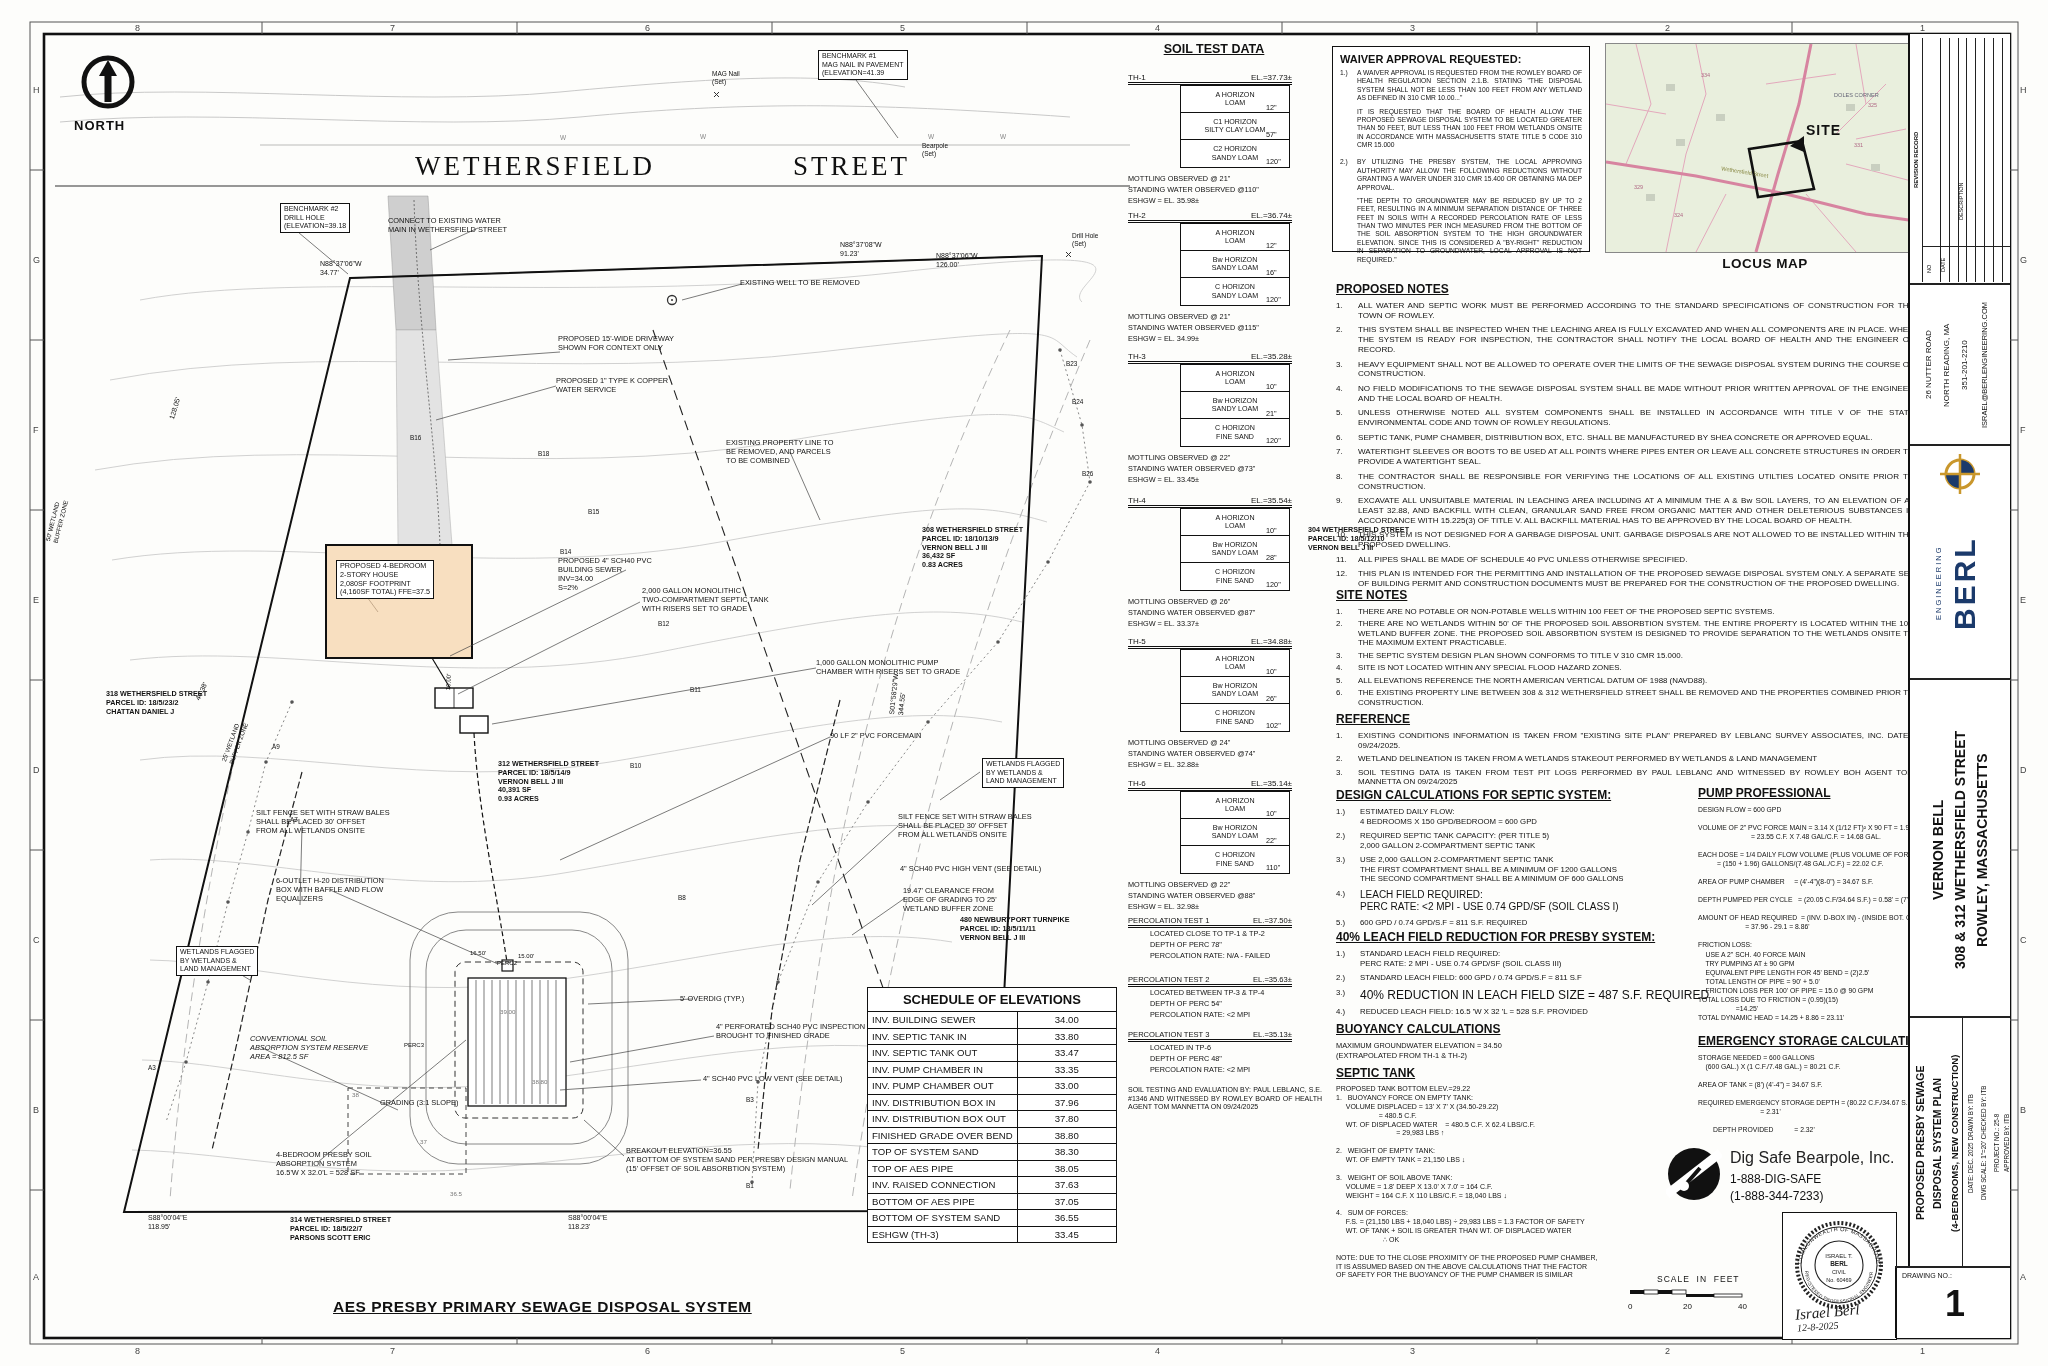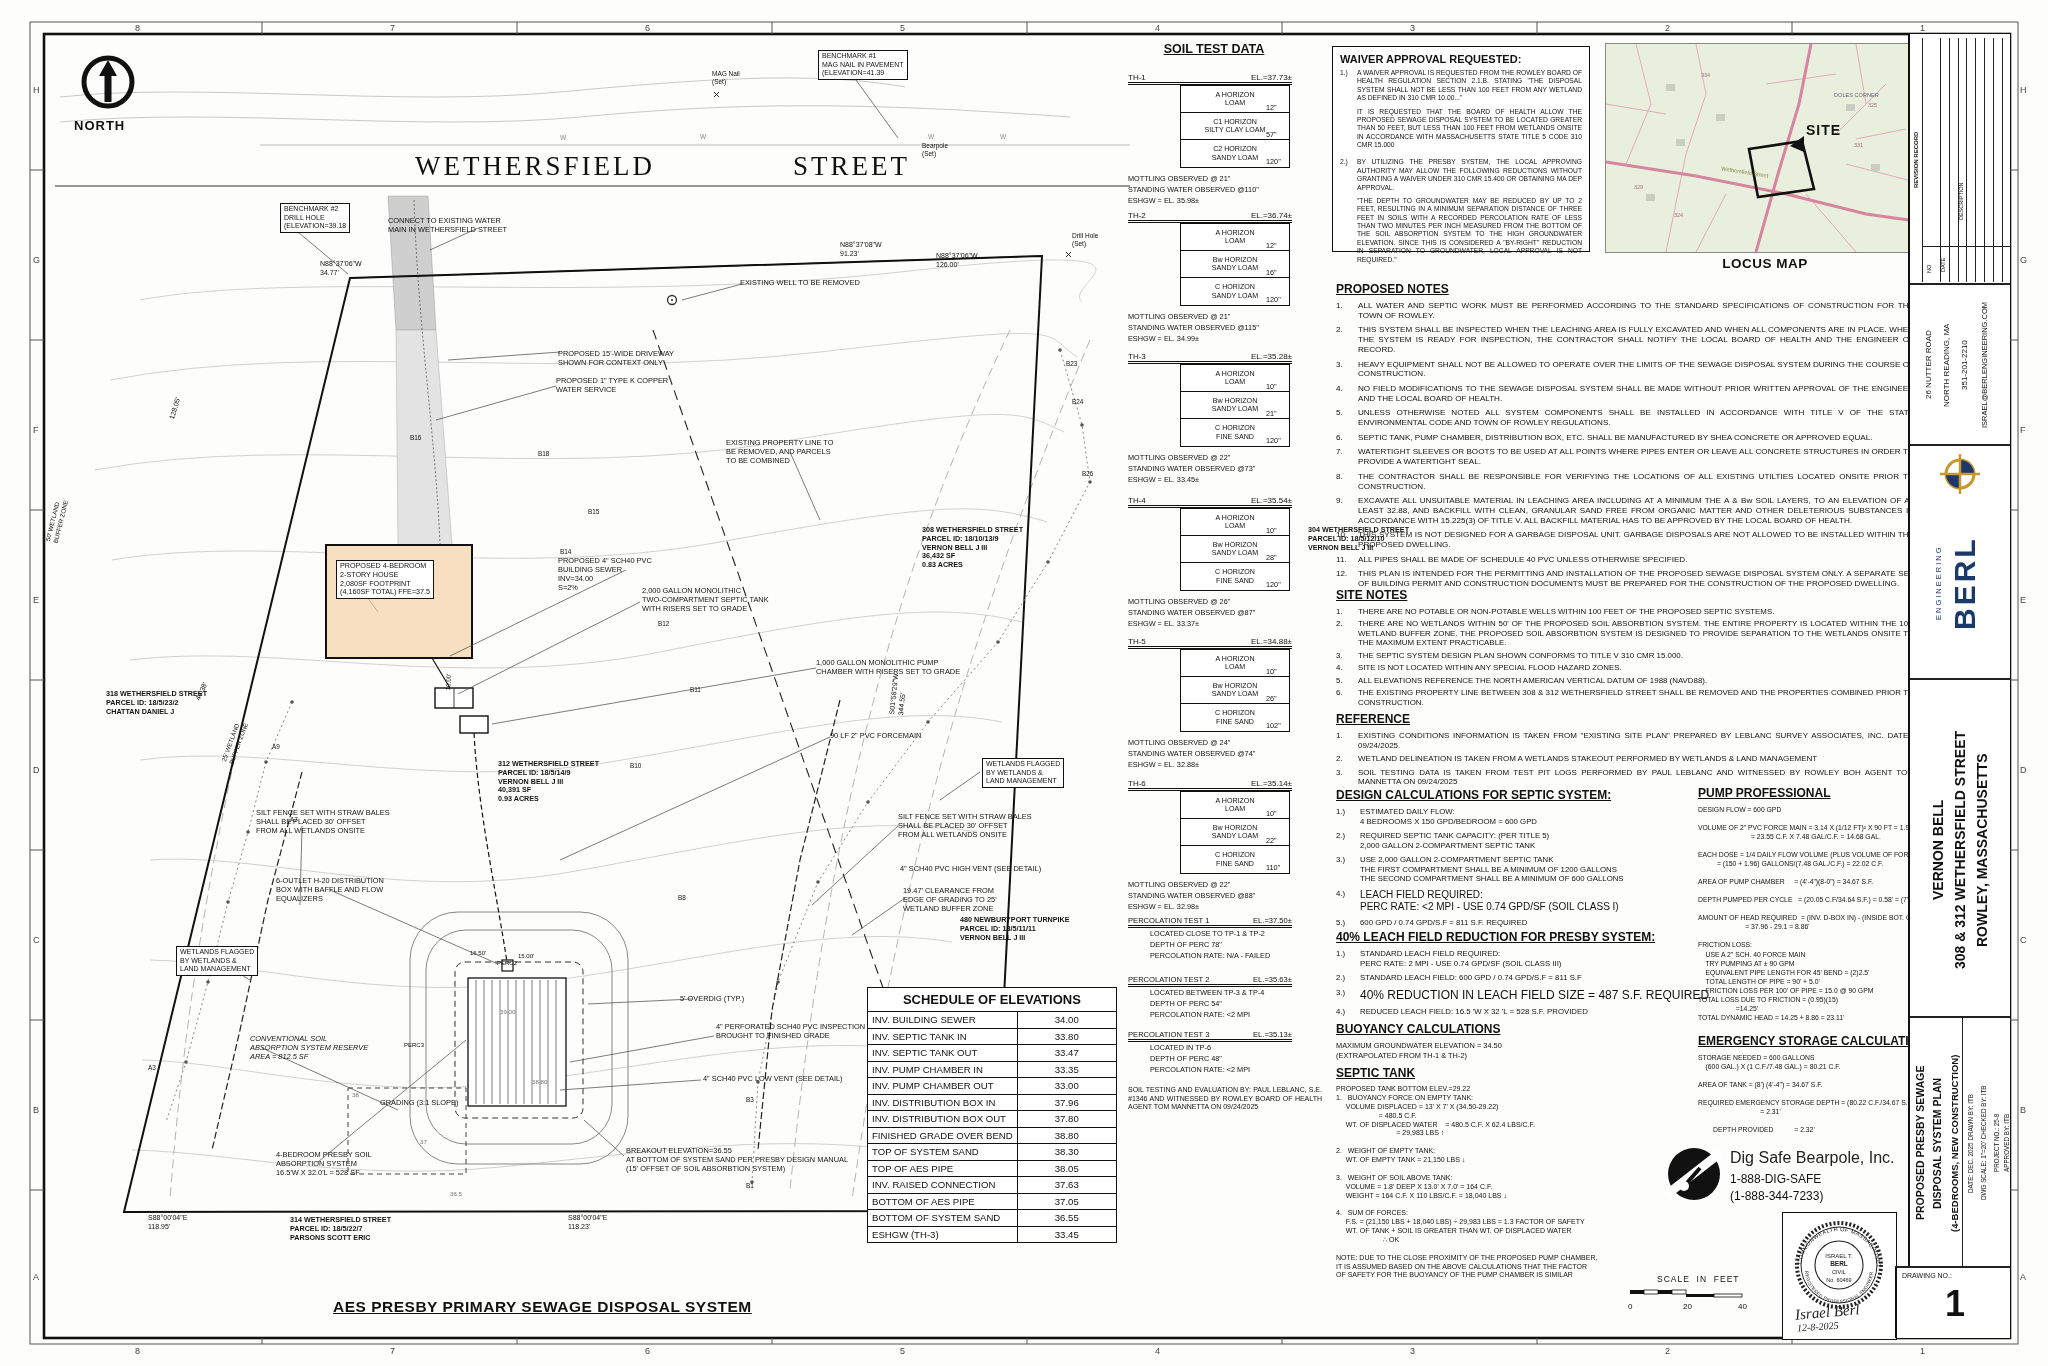--- a/index.html
+++ b/index.html
@@ -209,21 +209,21 @@
 (Set)</div>
       <div class="lbl" style="left: 388px; top: 216px; font-size: 7.4px;">CONNECT TO EXISTING WATER
 MAIN IN WETHERSFIELD STREET</div>
       <div class="lbl" style="left: 320px; top: 260px; font-size: 7px;">N88°37'06"W
 34.77'</div>
       <div class="lbl" style="left: 840px; top: 241px; font-size: 7px;">N88°37'08"W
 91.23'</div>
       <div class="lbl" style="left: 936px; top: 252px; font-size: 7px;">N88°37'06"W
 126.00'</div>
       <div class="lbl" style="left: 740px; top: 278px; font-size: 7.4px;">EXISTING WELL TO BE REMOVED</div>
-      <div class="lbl" style="left: 558px; top: 334px; font-size: 7.4px; margin-top: 15px;">PROPOSED 15'-WIDE DRIVEWAY
+      <div class="lbl" style="left: 558px; top: 334px; font-size: 7.4px;">PROPOSED 15'-WIDE DRIVEWAY
 SHOWN FOR CONTEXT ONLY</div>
       <div class="lbl" style="left: 556px; top: 376px; font-size: 7.4px;">PROPOSED 1" TYPE K COPPER
 WATER SERVICE</div>
       <div class="lbl" style="left: 726px; top: 438px; font-size: 7.4px;">EXISTING PROPERTY LINE TO
 BE REMOVED, AND PARCELS
 TO BE COMBINED</div>
       <div class="lbl bold" style="left: 922px; top: 526px; font-size: 7.2px;">308 WETHERSFIELD STREET
 PARCEL ID: 18/10/13/9
 VERNON BELL J III
 36,432 SF

